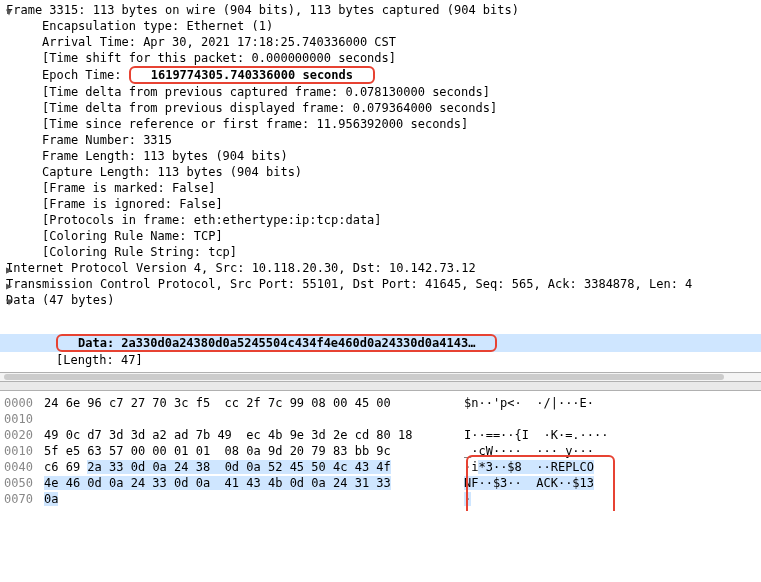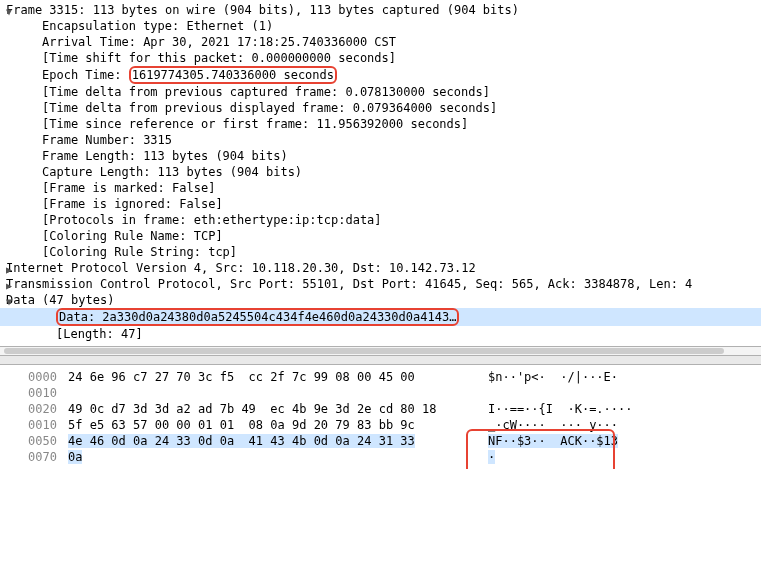--- a/index.html
+++ b/index.html
@@ -29,27 +29,29 @@
   .arrow {
     position: absolute;
     left: 6px;
     top: 2px;
     font-size: 10px;
     color: #555;
   }
   .highlight-row {
     background: #cfe6ff;
     color: #000;
+    margin-top: 26px;
   }
   .red-box {
     border: 2px solid #e74232;
     border-radius: 6px;
-    padding: 0px 1px;
+    padding: 0px 20px;
     display: inline-block;
     line-height: 14px;
+    font-weight: bold;
   }
   .separator {
     height: 8px;
     background: #e9e9e9;
     border-top: 1px solid #b0b0b0;
     border-bottom: 1px solid #b0b0b0;
   }
   .scrollbar {
     height: 8px;
     background: #f4f4f4;
@@ -67,21 +69,20 @@
     padding: 4px 0;
   }
   .hex-row {
     display: flex;
     line-height: 16px;
     padding: 0 4px;
   }
   .hex-offset {
     width: 40px;
     color: #888;
-    margin-left: 24px;
   }
   .hex-bytes {
     width: 420px;
     white-space: pre;
   }
   .hex-ascii {
     flex: 1;
     white-space: pre;
   }
   .hex-sel {
@@ -163,20 +164,25 @@
       <span class="hex-offset">0020</span>
       <span class="hex-bytes"><span>49 0c d7 3d 3d a2 ad 7b 49  ec 4b 9e 3d 2e cd 80 18</span></span>
       <span class="hex-ascii"><span>I··==··{I  ·K·=.····</span></span>
     </div>
     <div class="hex-row">
       <span class="hex-offset">0010</span>
       <span class="hex-bytes"><span>5f e5 63 57 00 00 01 01  08 0a 9d 20 79 83 bb 9c</span></span>
       <span class="hex-ascii"><span>_·cW····  ··· y···</span></span>
     </div>
     <div class="hex-row">
+      <span class="hex-offset">0040</span>
+      <span class="hex-bytes"><span>c6 69 </span><span class="hex-sel">2a 33 0d 0a 24 38  0d 0a 52 45 50 4c 43 4f</span></span>
+      <span class="hex-ascii"><span>·i</span><span class="hex-sel">*3··$8  ··REPLCO</span></span>
+    </div>
+    <div class="hex-row">
       <span class="hex-offset">0050</span>
       <span class="hex-bytes"><span class="hex-sel">4e 46 0d 0a 24 33 0d 0a  41 43 4b 0d 0a 24 31 33</span></span>
       <span class="hex-ascii"><span class="hex-sel">NF··$3··  ACK··$13</span></span>
     </div>
     <div class="hex-row">
       <span class="hex-offset">0070</span>
       <span class="hex-bytes"><span class="hex-sel">0a</span></span>
       <span class="hex-ascii"><span class="hex-sel">·</span></span>
     </div>
     <div class="ascii-red-overlay" style="top: 64px; left: 466px; width: 145px; height: 66px;"></div>

